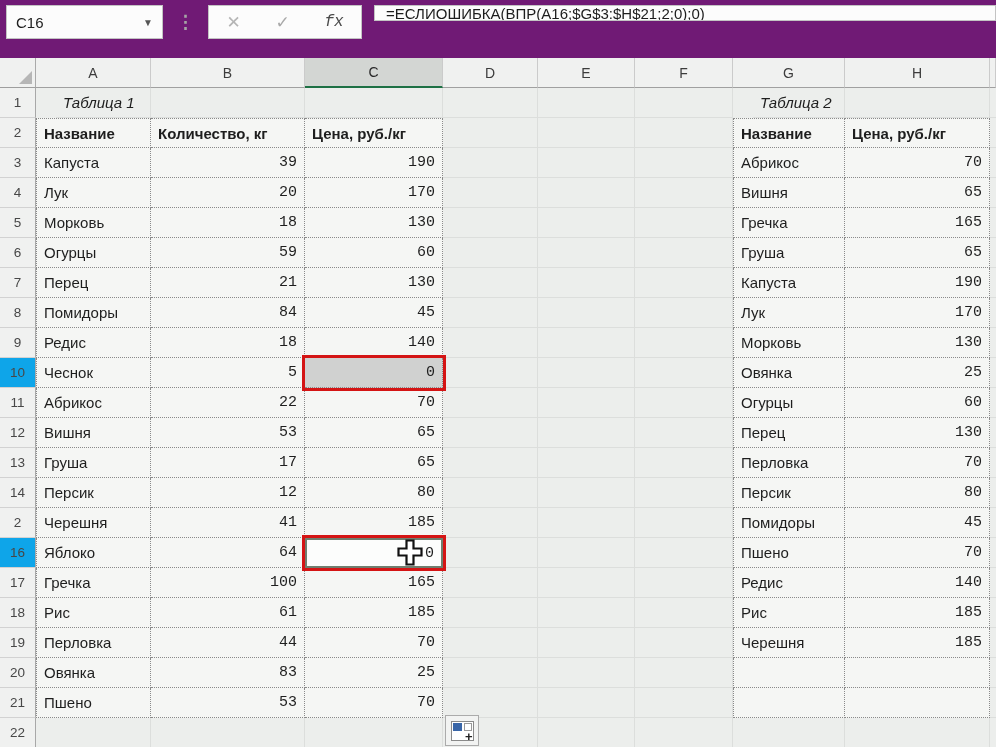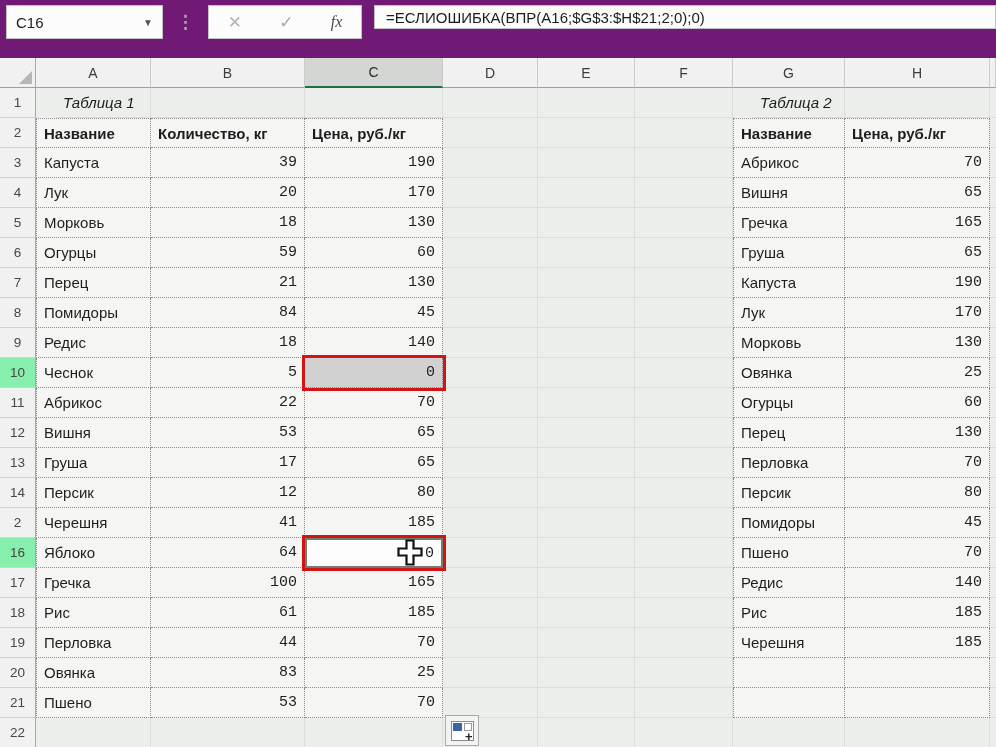--- a/index.html
+++ b/index.html
@@ -33,23 +33,23 @@
     color: #a5a5a5; font-size: 18px; font-weight: bold;
   }
   .fx-box {
     width: 154px; height: 34px;
     background: #fcfcfc;
     border: 1px solid #c3c3c3;
     display: flex; align-items: center; justify-content: space-around;
   }
   .ico-cancel { color: #b5b5b5; font-size: 17px; }
   .ico-enter  { color: #a9a9a9; font-size: 17px; }
-  .ico-fx     { color: #4a4a4a; font-size: 16px; font-style: italic; font-family: Liberation Serif, serif; }
+  .ico-fx     { color: #4a4a4a; font-size: 16px; font-style: italic; font-family: Liberation Mono, monospace; }
   .formula-box {
-    flex: 1; height: 24px;
+    flex: 1; height: 16px;
     margin-left: 12px;
     background: #fcfcfc;
     border: 1px solid #c3c3c3;
     display: flex; align-items: center;
     padding: 0 11px;
     font-size: 15px; color: #1c1c1c;
     white-space: nowrap; overflow: hidden;
   }
 
   
@@ -85,21 +85,21 @@
     border-bottom: 2px solid var(--green, #1e7145);
     color: #282828;
   }
   .rowhead {
     background: #f0f1f0;
     border-right: 1px solid #a8a8a8;
     border-bottom: 1px solid #d2d2d2;
     display: flex; align-items: center; justify-content: center;
     font-size: 13.5px; color: #474747;
   }
-  .rh-sel { background: #86efac; }
+  .rh-sel { background: #0ea5e9; }
   .cell {
     display: flex; align-items: center;
     padding: 0 7px;
     font-size: 15px; color: #1e1e1e;
     border-right: 1px solid #dcdedc;
     border-bottom: 1px solid #dcdedc;
     white-space: nowrap; overflow: hidden;
   }
   .tc {
     border-right: 1px dotted #8a8a8a;

